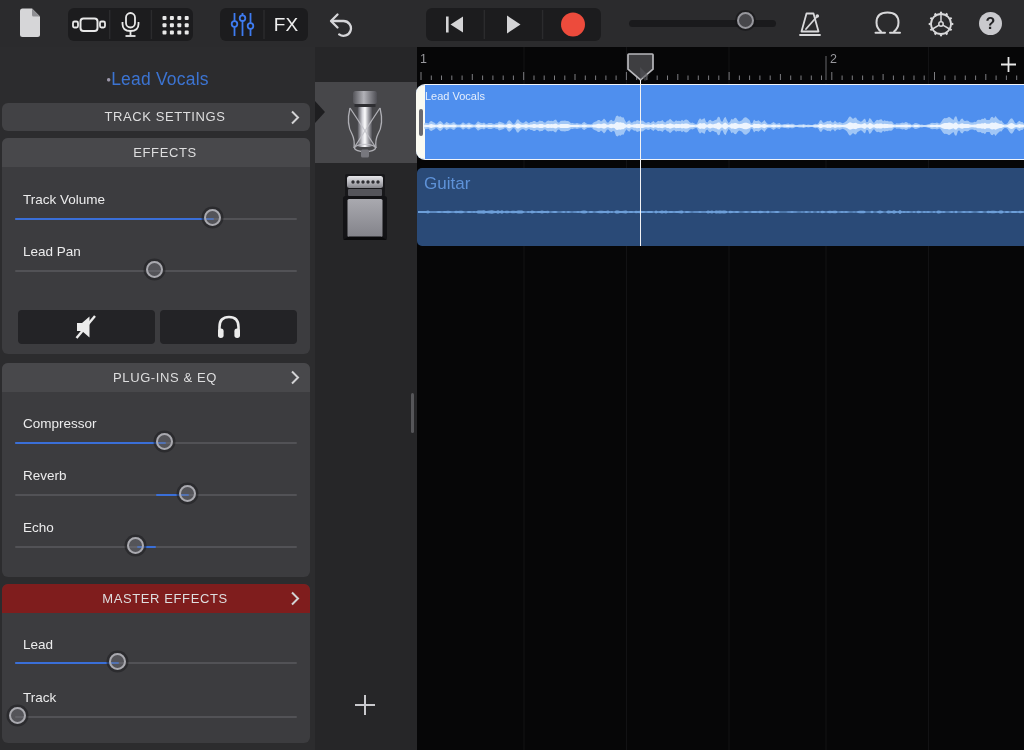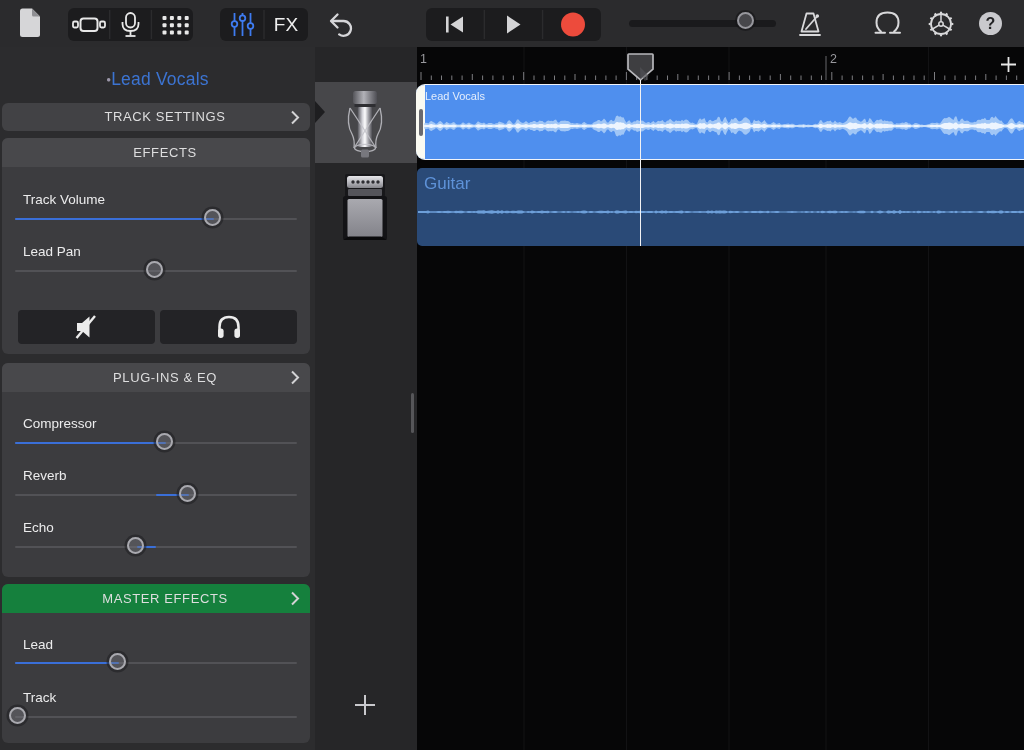--- a/index.html
+++ b/index.html
@@ -160,21 +160,21 @@
 <div class="abs lbl" style="left:16px;top:468px">Reverb</div>
 <div class="slider" style="left:15px;top:494px;width:282px"></div>
 <div class="sfill" style="left:156px;top:494px;width:33px"></div>
 <div class="knob" style="left:178.5px;top:484.5px"></div>
 <div class="abs lbl" style="left:16px;top:520px">Echo</div>
 <div class="slider" style="left:15px;top:546px;width:282px"></div>
 <div class="sfill" style="left:137px;top:546px;width:19px"></div>
 <div class="knob" style="left:126.5px;top:536.5px"></div>
 
 <div class="abs" style="left:2px;top:584px;width:308px;height:159px;background:#3c3c3f;border-radius:6px"></div>
-<div class="abs hdrtxt" style="left:2px;top:584px;width:308px;height:29px;background:#15803d;border-radius:6px 6px 0 0;line-height:29px">MASTER EFFECTS
+<div class="abs hdrtxt" style="left:2px;top:584px;width:308px;height:29px;background:#7f1d1d;border-radius:6px 6px 0 0;line-height:29px">MASTER EFFECTS
  <svg class="chev" width="10" height="15" viewBox="0 0 10 15">
       <path d="M2 1.5 L8 7.5 L2 13.5" fill="none" stroke="#d2d2d4" stroke-width="2"></path>
     </svg>
 </div>
 <div class="abs lbl" style="left:16px;top:637px">Lead</div>
 <div class="slider" style="left:15px;top:662px;width:282px"></div>
 <div class="sfill" style="left:15px;top:662px;width:104px"></div>
 <div class="knob" style="left:108.5px;top:652.5px"></div>
 <div class="abs lbl" style="left:16px;top:690px">Track</div>
 <div class="slider" style="left:15px;top:716px;width:282px"></div>

